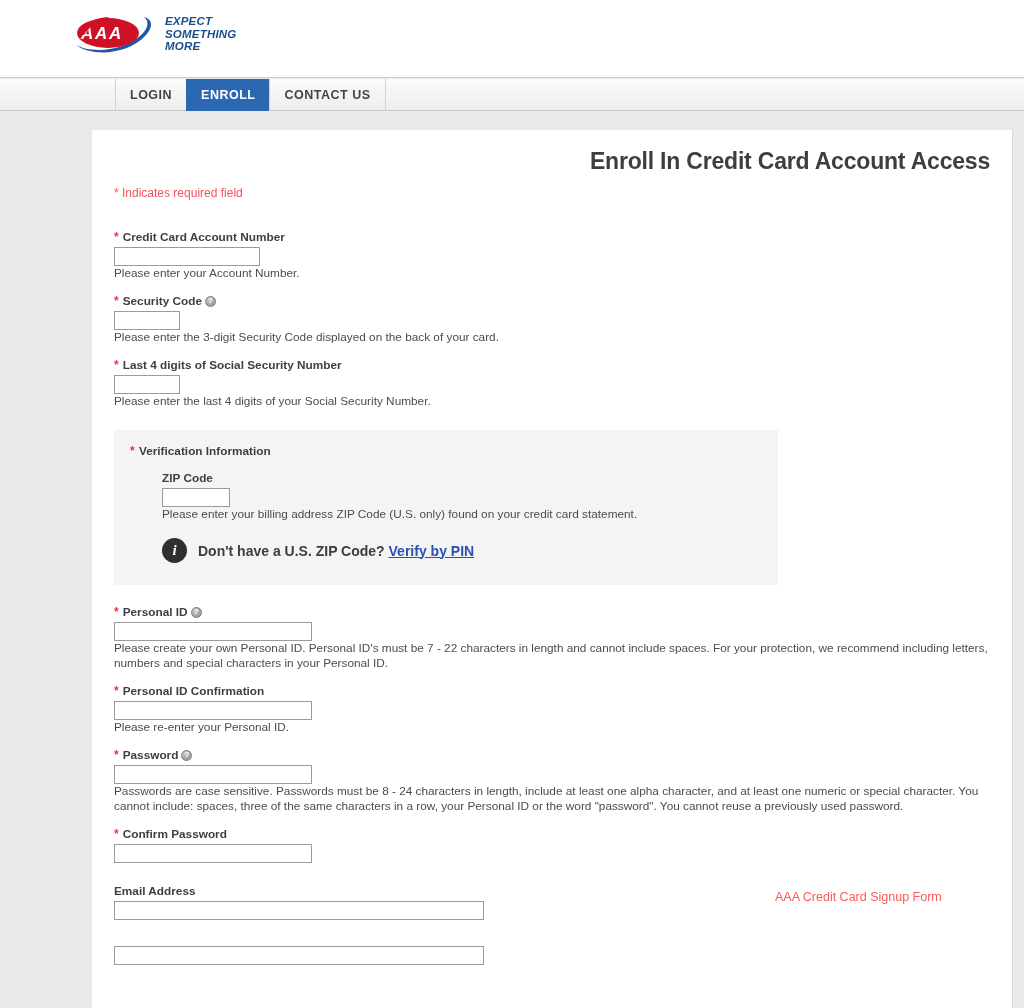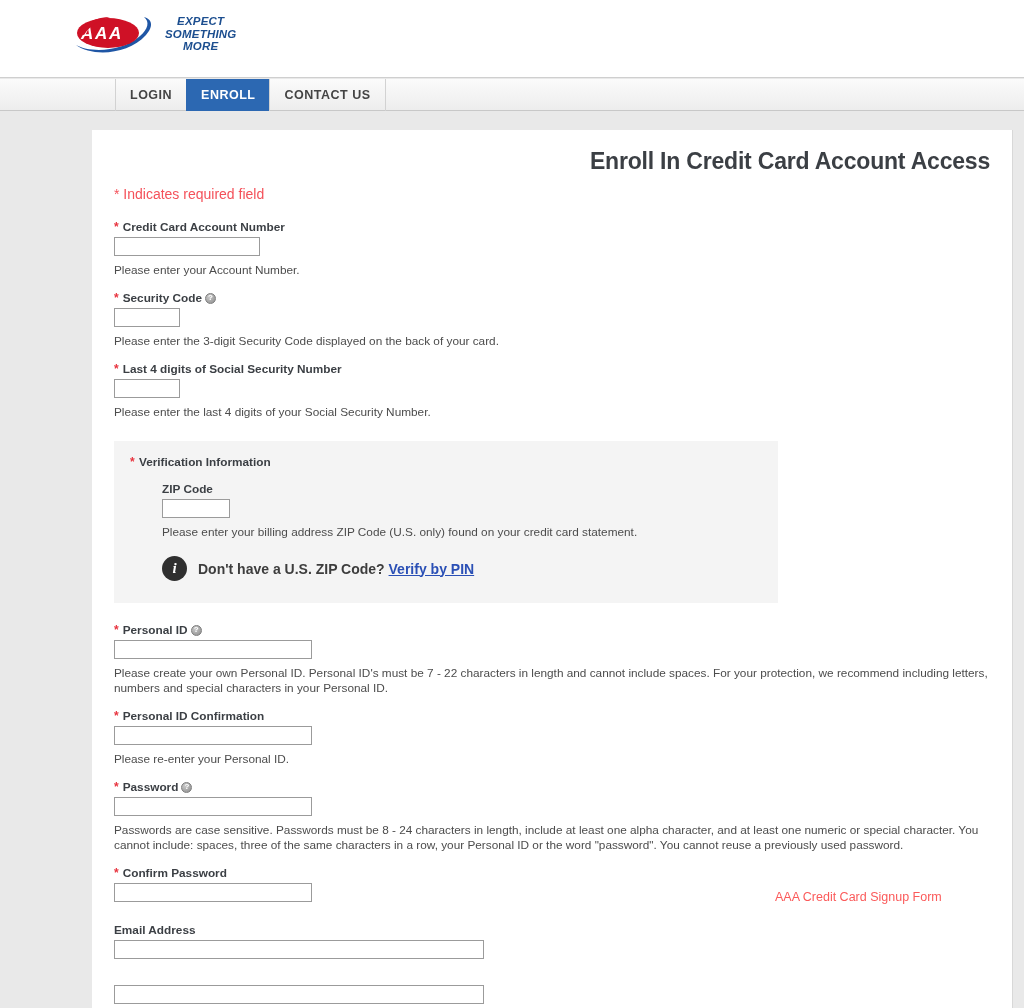--- a/index.html
+++ b/index.html
@@ -23,21 +23,21 @@
     display: flex; align-items: center; gap: 9px;
   }
   .aaa-mark { width: 86px; height: 46px; display: block; }
   .tagline {
     font-family: "Liberation Sans", sans-serif;
     font-style: italic; font-weight: bold;
     font-size: 11.5px; line-height: 12.5px;
     color: #1c4e8f; letter-spacing: .2px;
     text-transform: uppercase;
   }
-  .tagline div { white-space: nowrap; text-align: center; }
+  .tagline div { white-space: nowrap; }
 
   
   .navbar {
     position: absolute; top: 79px; left: 0;
     width: 1024px; height: 32px;
     background: linear-gradient(to bottom, #fbfbfb 0%, #ededed 100%);
     border-bottom: 1px solid #c8c8c8;
   }
   .navtabs {
     position: absolute; left: 80px; top: 0;
@@ -74,22 +74,22 @@
   .inner { padding: 18px 22px 0 22px; position: relative; }
 
   h1.page-title {
     margin: 0 0 11px 0;
     font-size: 23px; font-weight: bold;
     color: #3b3f44;
     letter-spacing: -.2px;
     text-align: right;
   }
   .required-note {
-    font-size: 14px; color: #f4515a;
-    margin: 0 0 18px 0;
+    font-size: 12px; color: #f4515a;
+    margin: 0 0 30px 0;
   }
 
   .field-block { margin-bottom: 13px; }
   .flabel {
     font-size: 11.8px; font-weight: bold;
     color: #3b3f44; margin-bottom: 3px;
     display: flex; align-items: center; gap: 3px;
   }
   .star { color: #e8343f; font-size: 12px; line-height: 1; margin-right: 1px; }
   .txt-input {
@@ -103,21 +103,21 @@
     font-family: "Liberation Sans", sans-serif;
   }
   .w-account { width: 146px; }
   .w-short   { width: 66px; }
   .w-ssn     { width: 66px; }
   .w-zip     { width: 68px; }
   .w-mid     { width: 198px; }
   .w-long    { width: 370px; }
   .hint {
     font-size: 11.8px; color: #4c4c4c;
-    margin-top: 7px; line-height: 15px;
+    margin-top: 0; line-height: 15px;
   }
 
   
   .help-icon {
     width: 11px; height: 11px; border-radius: 50%;
     background: radial-gradient(circle at 35% 30%, #c9c9c9, #8d8d8d);
     border: 1px solid #7d7d7d;
     display: inline-flex; align-items: center; justify-content: center;
     font-size: 8px; font-weight: bold; color: #ffffff;
     line-height: 1; cursor: pointer;

